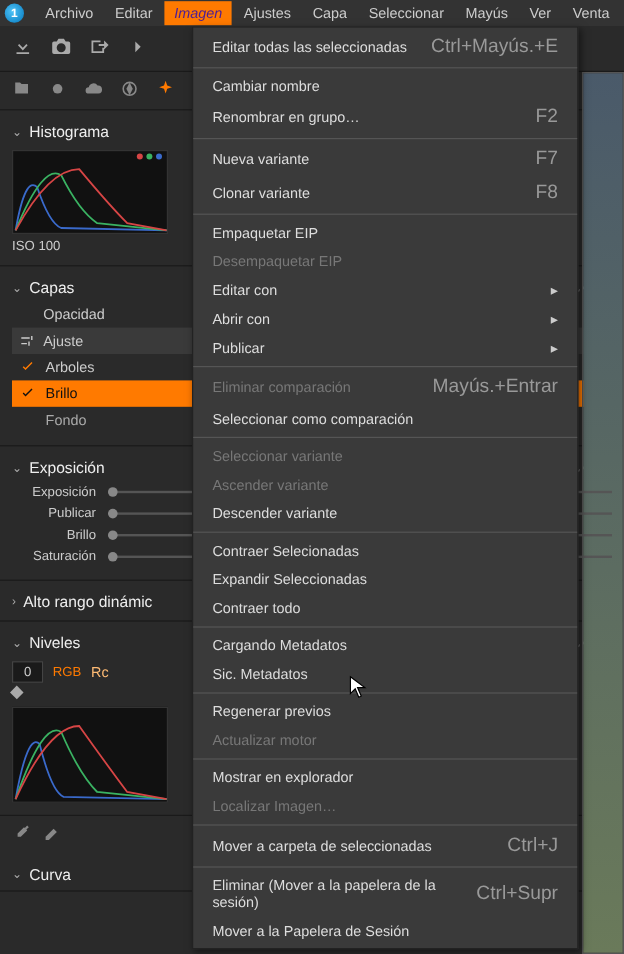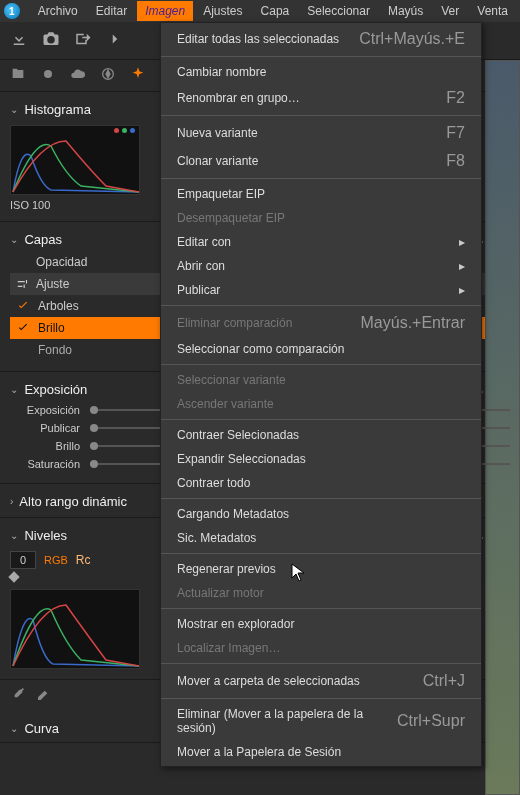--- a/index.html
+++ b/index.html
@@ -410,20 +410,23 @@
     <div class="dropdown-item">
       <span>Seleccionar como comparación</span>
     </div>
     <div class="dropdown-sep"></div>
     <div class="dropdown-item disabled">
       <span>Seleccionar variante</span>
     </div>
     <div class="dropdown-item disabled">
       <span>Ascender variante</span>
     </div>
+    <div class="dropdown-item">
+      <span>Descender variante</span>
+    </div>
     <div class="dropdown-sep"></div>
     <div class="dropdown-item">
       <span>Contraer Selecionadas</span>
     </div>
     <div class="dropdown-item">
       <span>Expandir Seleccionadas</span>
     </div>
     <div class="dropdown-item">
       <span>Contraer todo</span>
     </div>

